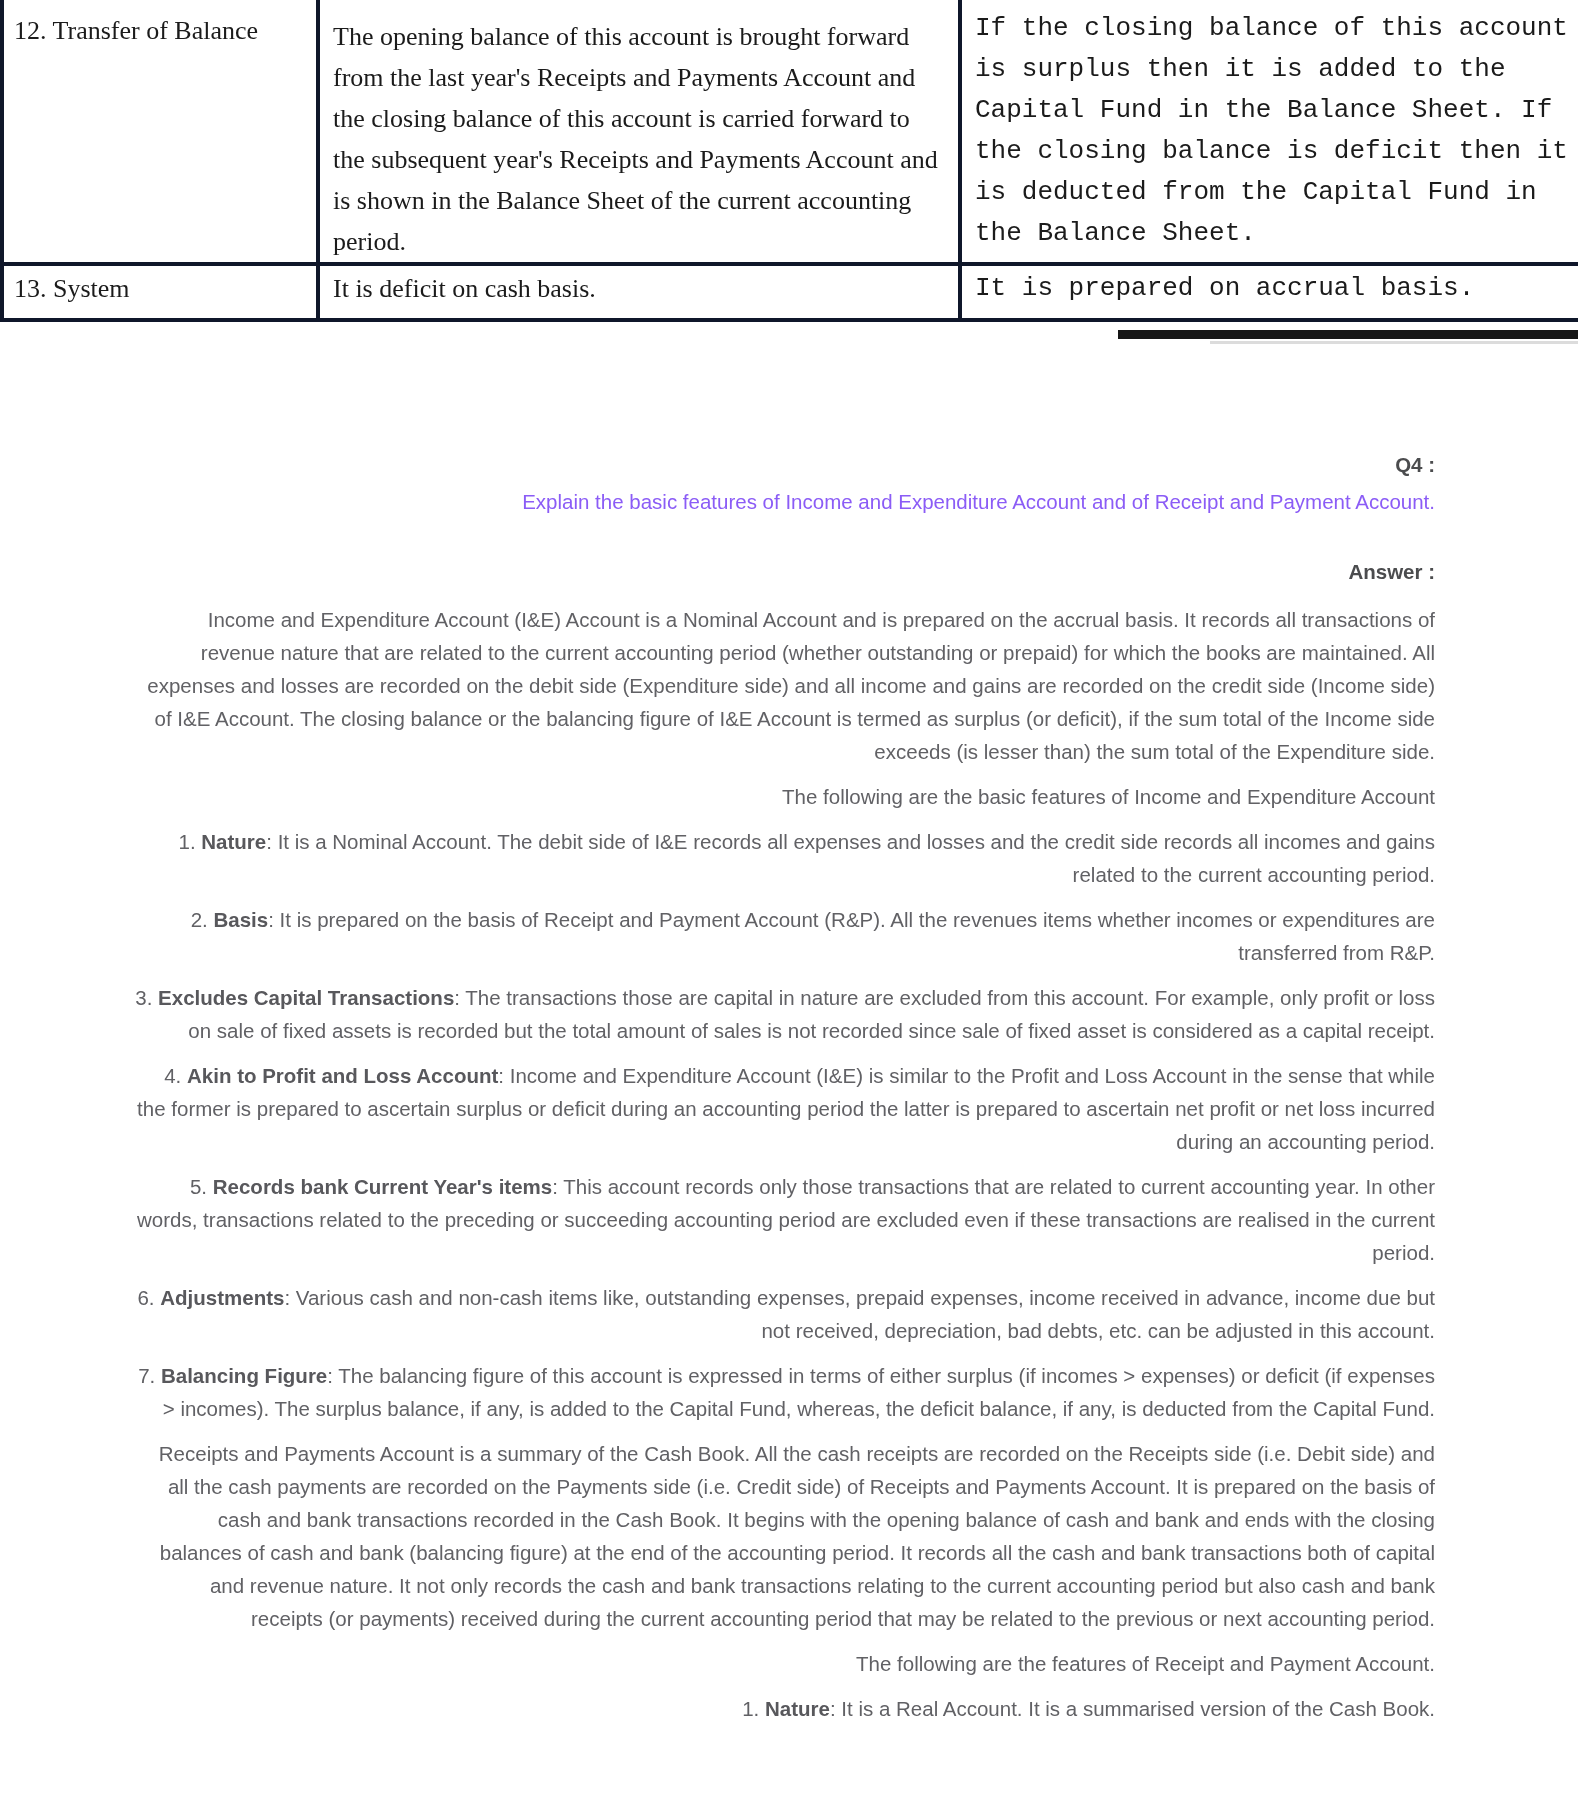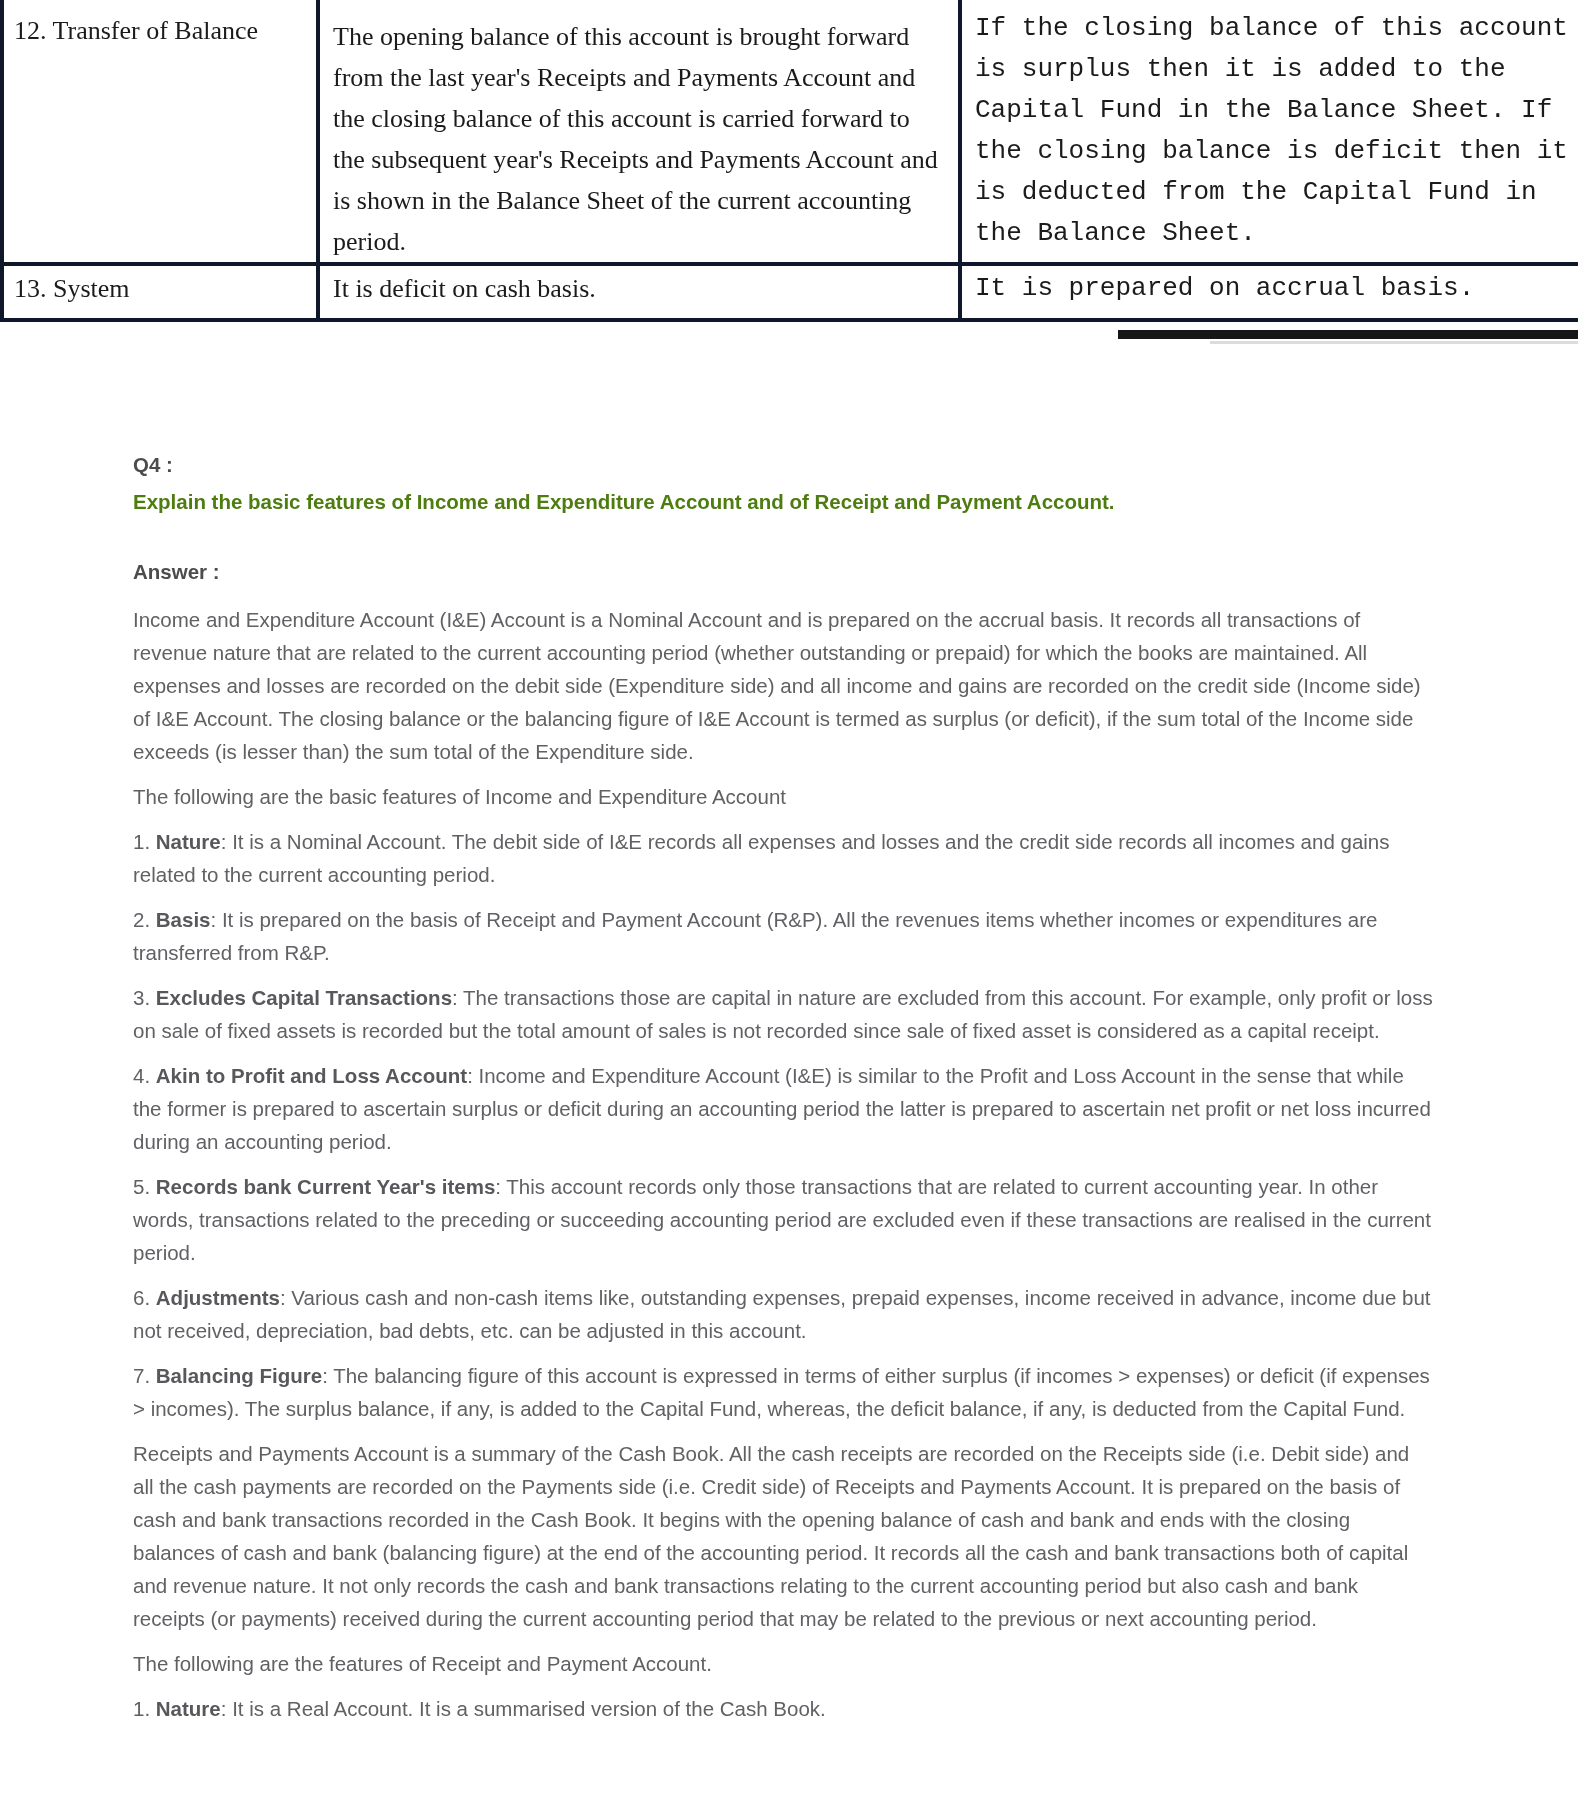--- a/index.html
+++ b/index.html
@@ -50,25 +50,26 @@
   }
 
   
   .content {
     margin: 126px 0 0 133px;
     width: 1302px;
     font-family: "Liberation Sans", sans-serif;
     font-size: 20.5px;
     line-height: 33px;
     color: #616165;
+    text-align: right;
   }
   .content p { margin: 0 0 12px 0; }
   .content p:last-child { margin-bottom: 0; }
   p.qlabel  { font-weight: bold; color: #4b4c4e; margin-bottom: 4px; }
-  p.qtext   { font-weight: bold; color: #4d7c0f; margin-bottom: 37px; }
+  p.qtext   { font-weight: normal; color: #8b5cf6; margin-bottom: 37px; }
   p.alabel  { font-weight: bold; color: #4b4c4e; margin-bottom: 15px; }
   .flabel   { font-weight: bold; color: #58585c; }
 </style>
 </head>
 <body>
 
 <div class="page">
 
   <table class="cmp">
     <tbody>

